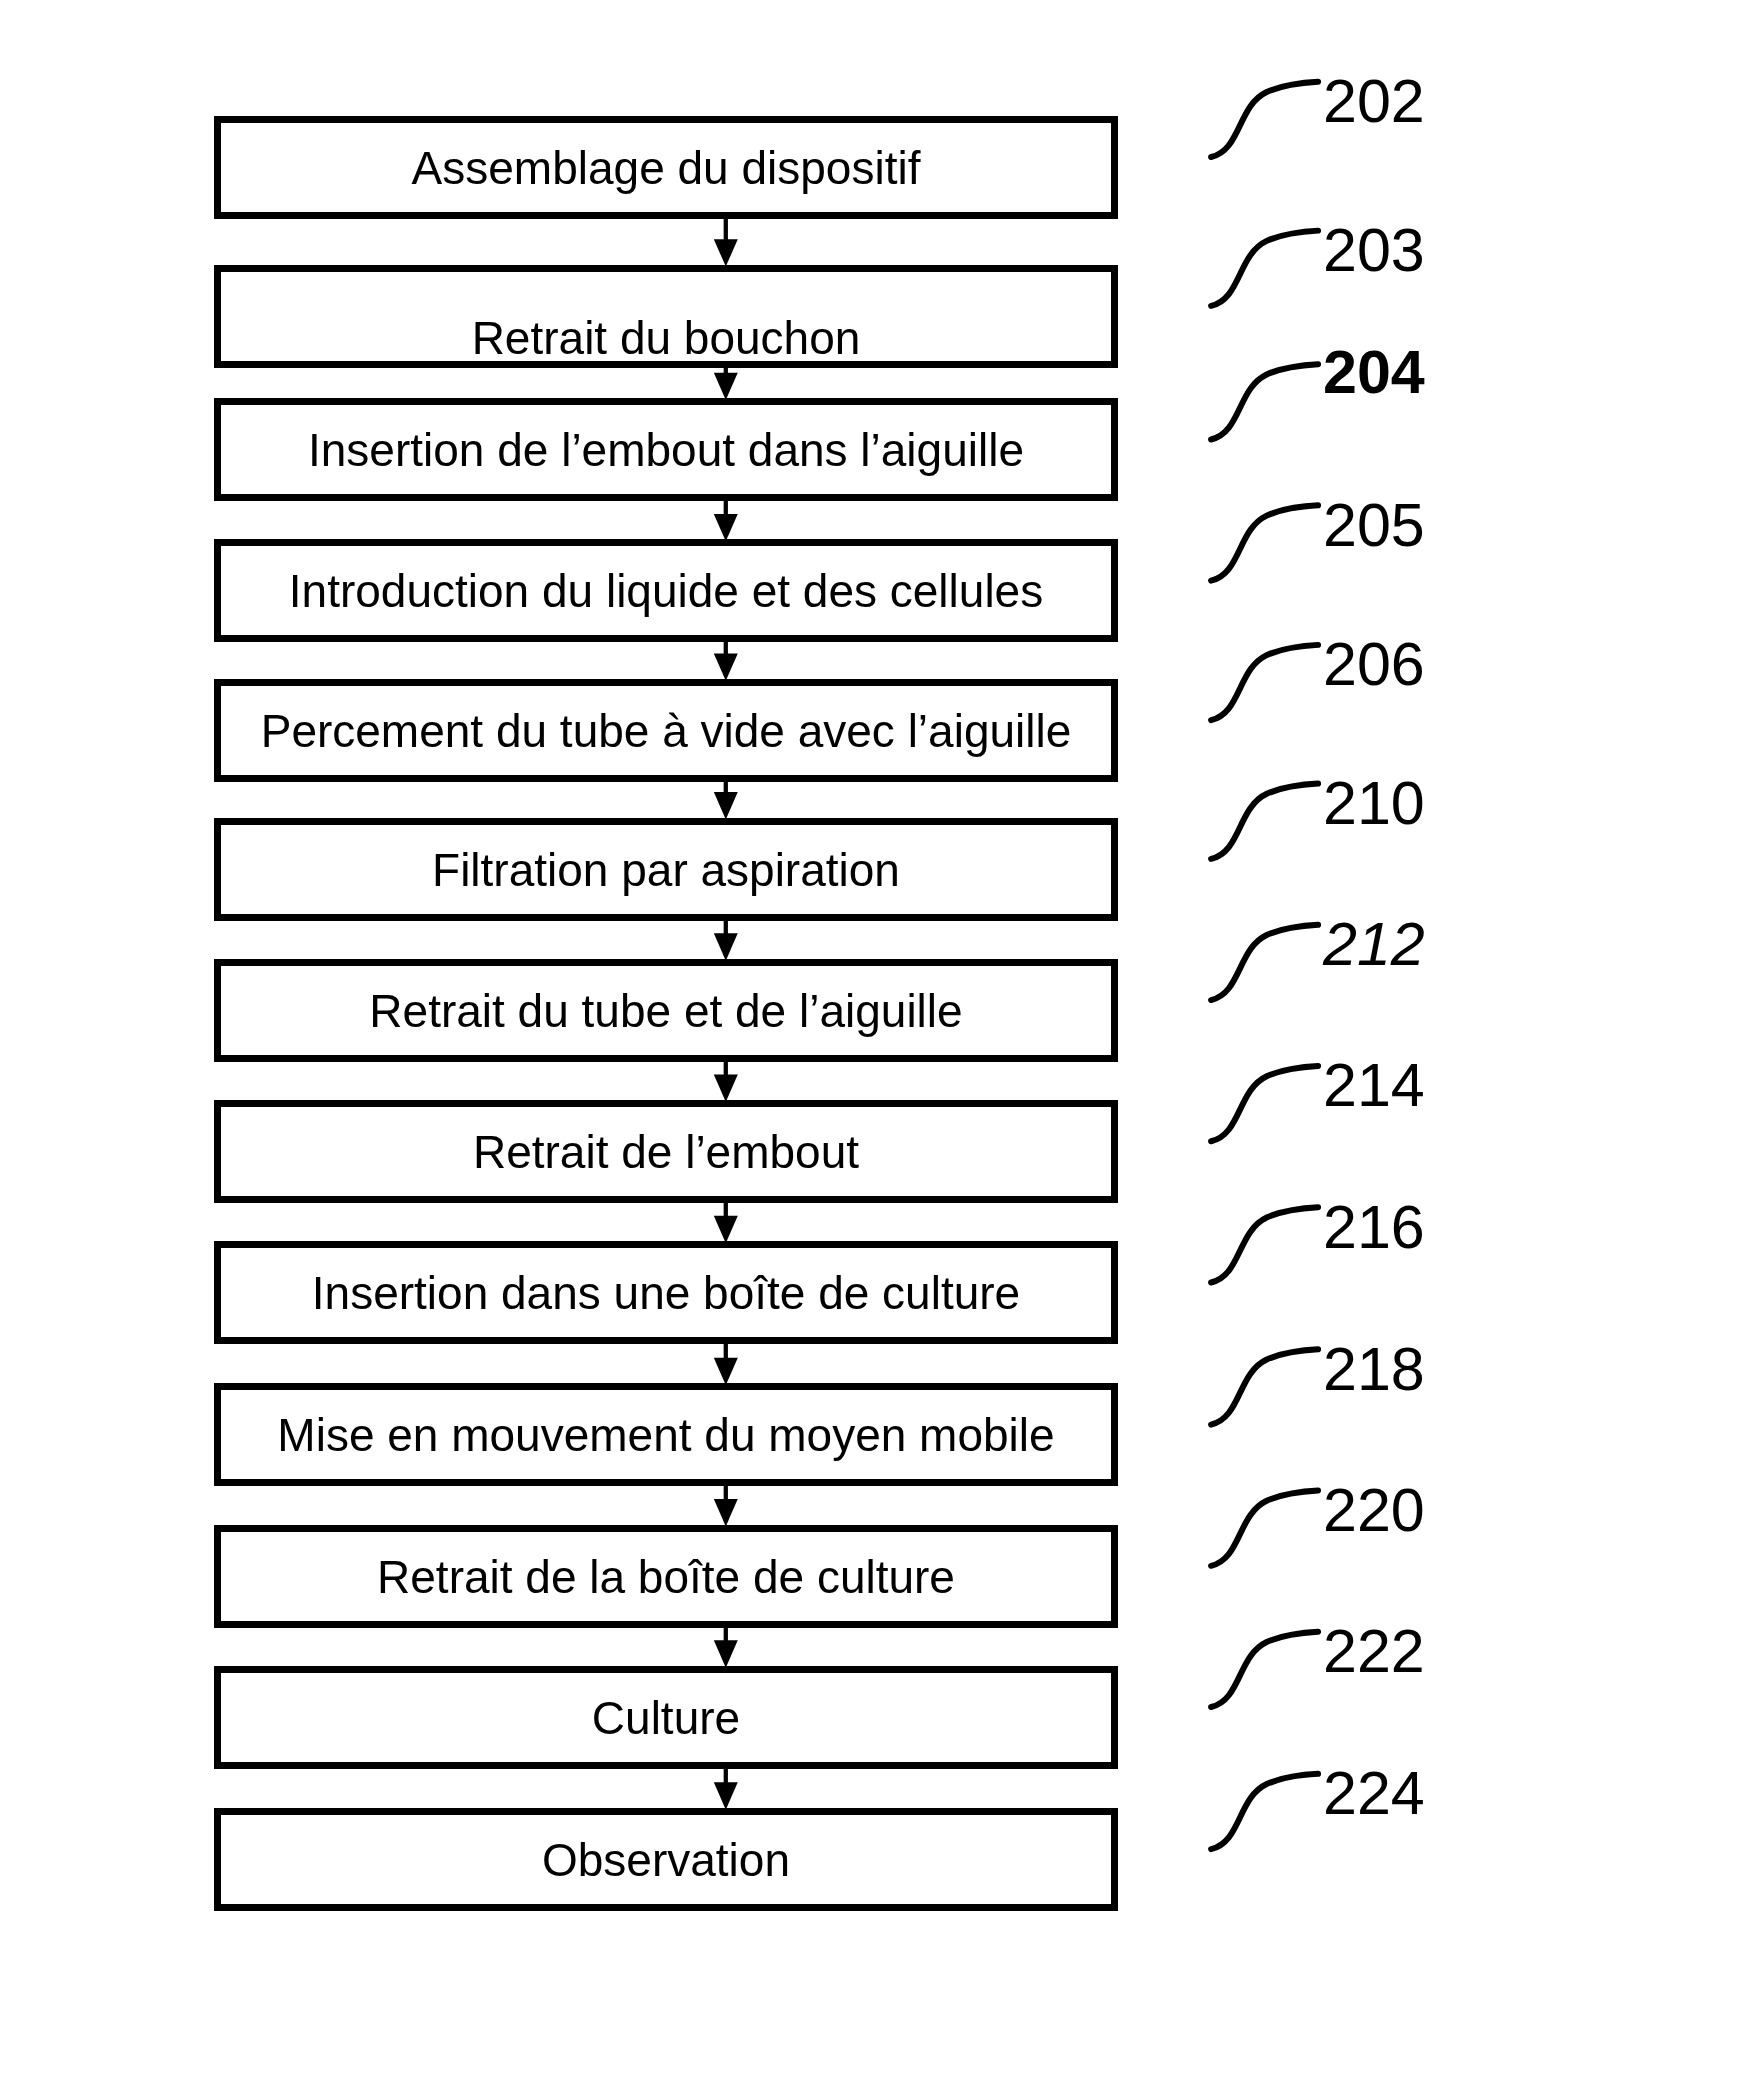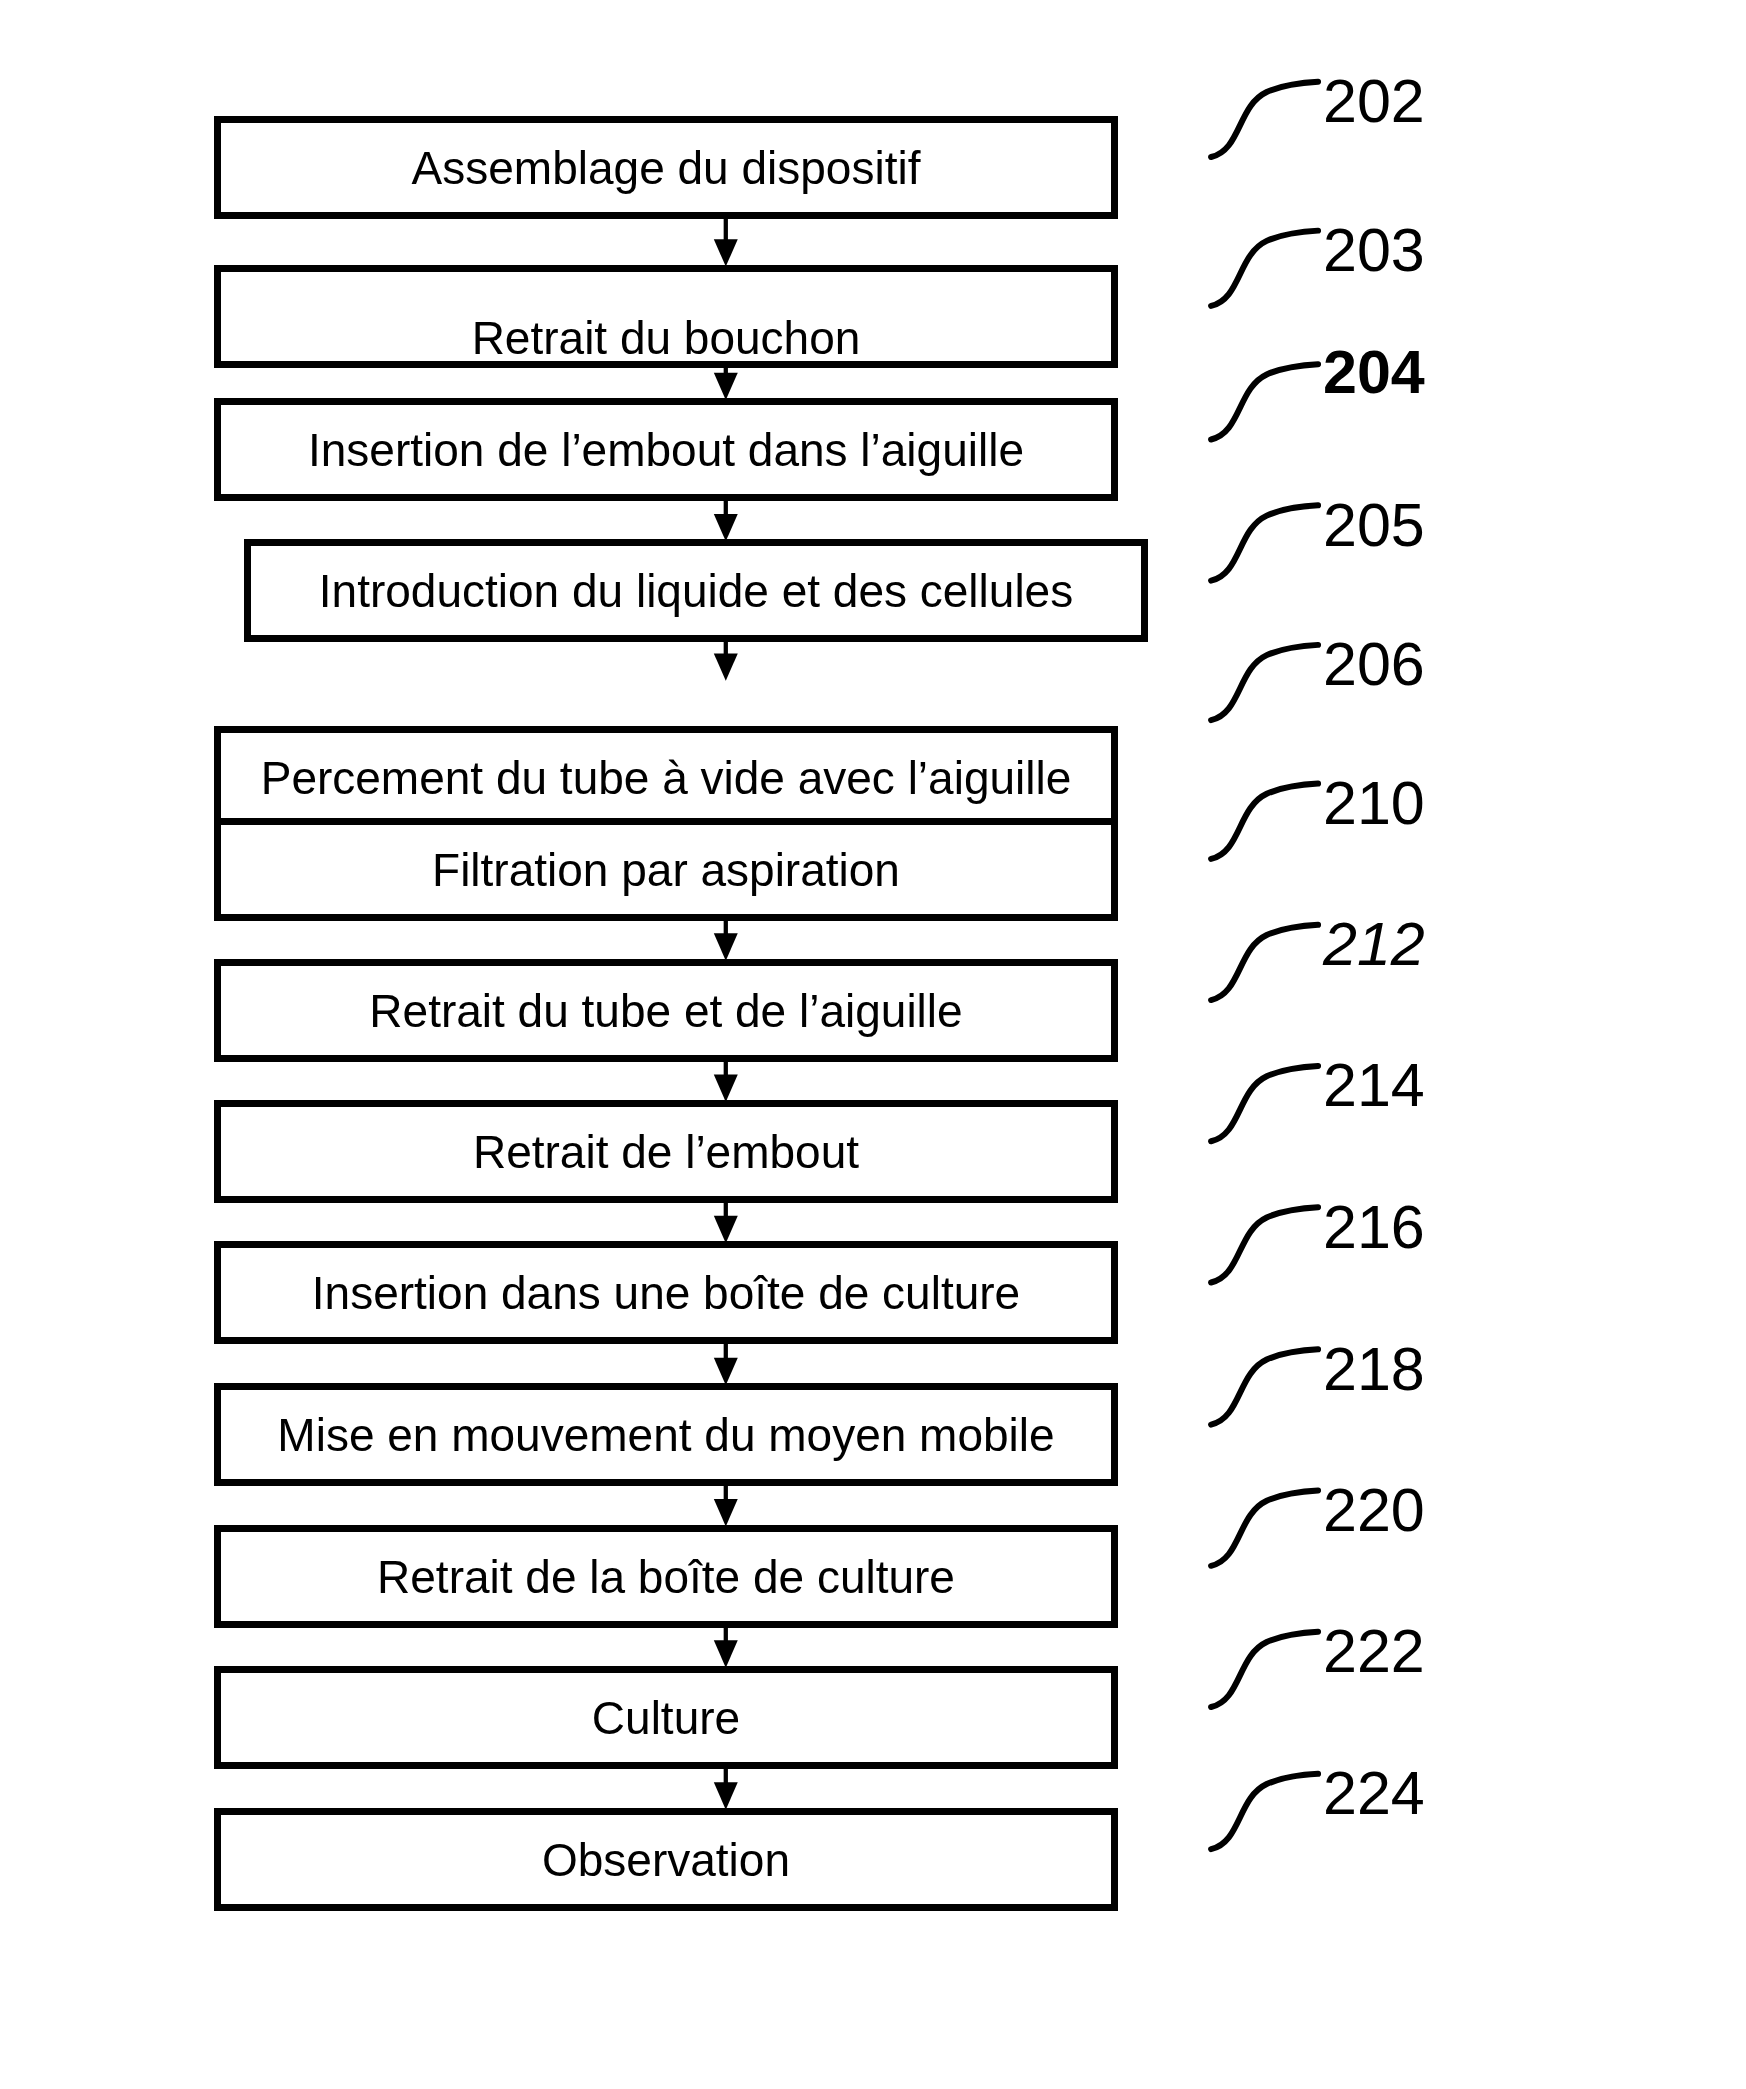--- a/index.html
+++ b/index.html
@@ -101,25 +101,25 @@
       </div>
       <div class="ref-number" style="top: 55px;">202</div>
       <div class="step-box" style="top: 265px; align-items: flex-end;">
         <span class="step-label">Retrait du bouchon</span>
       </div>
       <div class="ref-number" style="top: 204px;">203</div>
       <div class="step-box" style="top: 398px;">
         <span class="step-label">Insertion de l’embout dans l’aiguille</span>
       </div>
       <div class="ref-number" style="top: 326px; font-weight: bold;">204</div>
-      <div class="step-box" style="top: 539px; margin-left: 30px;">
+      <div class="step-box" style="top: 539px;">
         <span class="step-label">Introduction du liquide et des cellules</span>
       </div>
       <div class="ref-number" style="top: 479px;">205</div>
-      <div class="step-box" style="top: 679px; margin-top: 47px;">
+      <div class="step-box" style="top: 679px;">
         <span class="step-label">Percement du tube à vide avec l’aiguille</span>
       </div>
       <div class="ref-number" style="top: 618px;">206</div>
       <div class="step-box" style="top: 818px;">
         <span class="step-label">Filtration par aspiration</span>
       </div>
       <div class="ref-number" style="top: 757px;">210</div>
       <div class="step-box" style="top: 959px;">
         <span class="step-label">Retrait du tube et de l’aiguille</span>
       </div>

